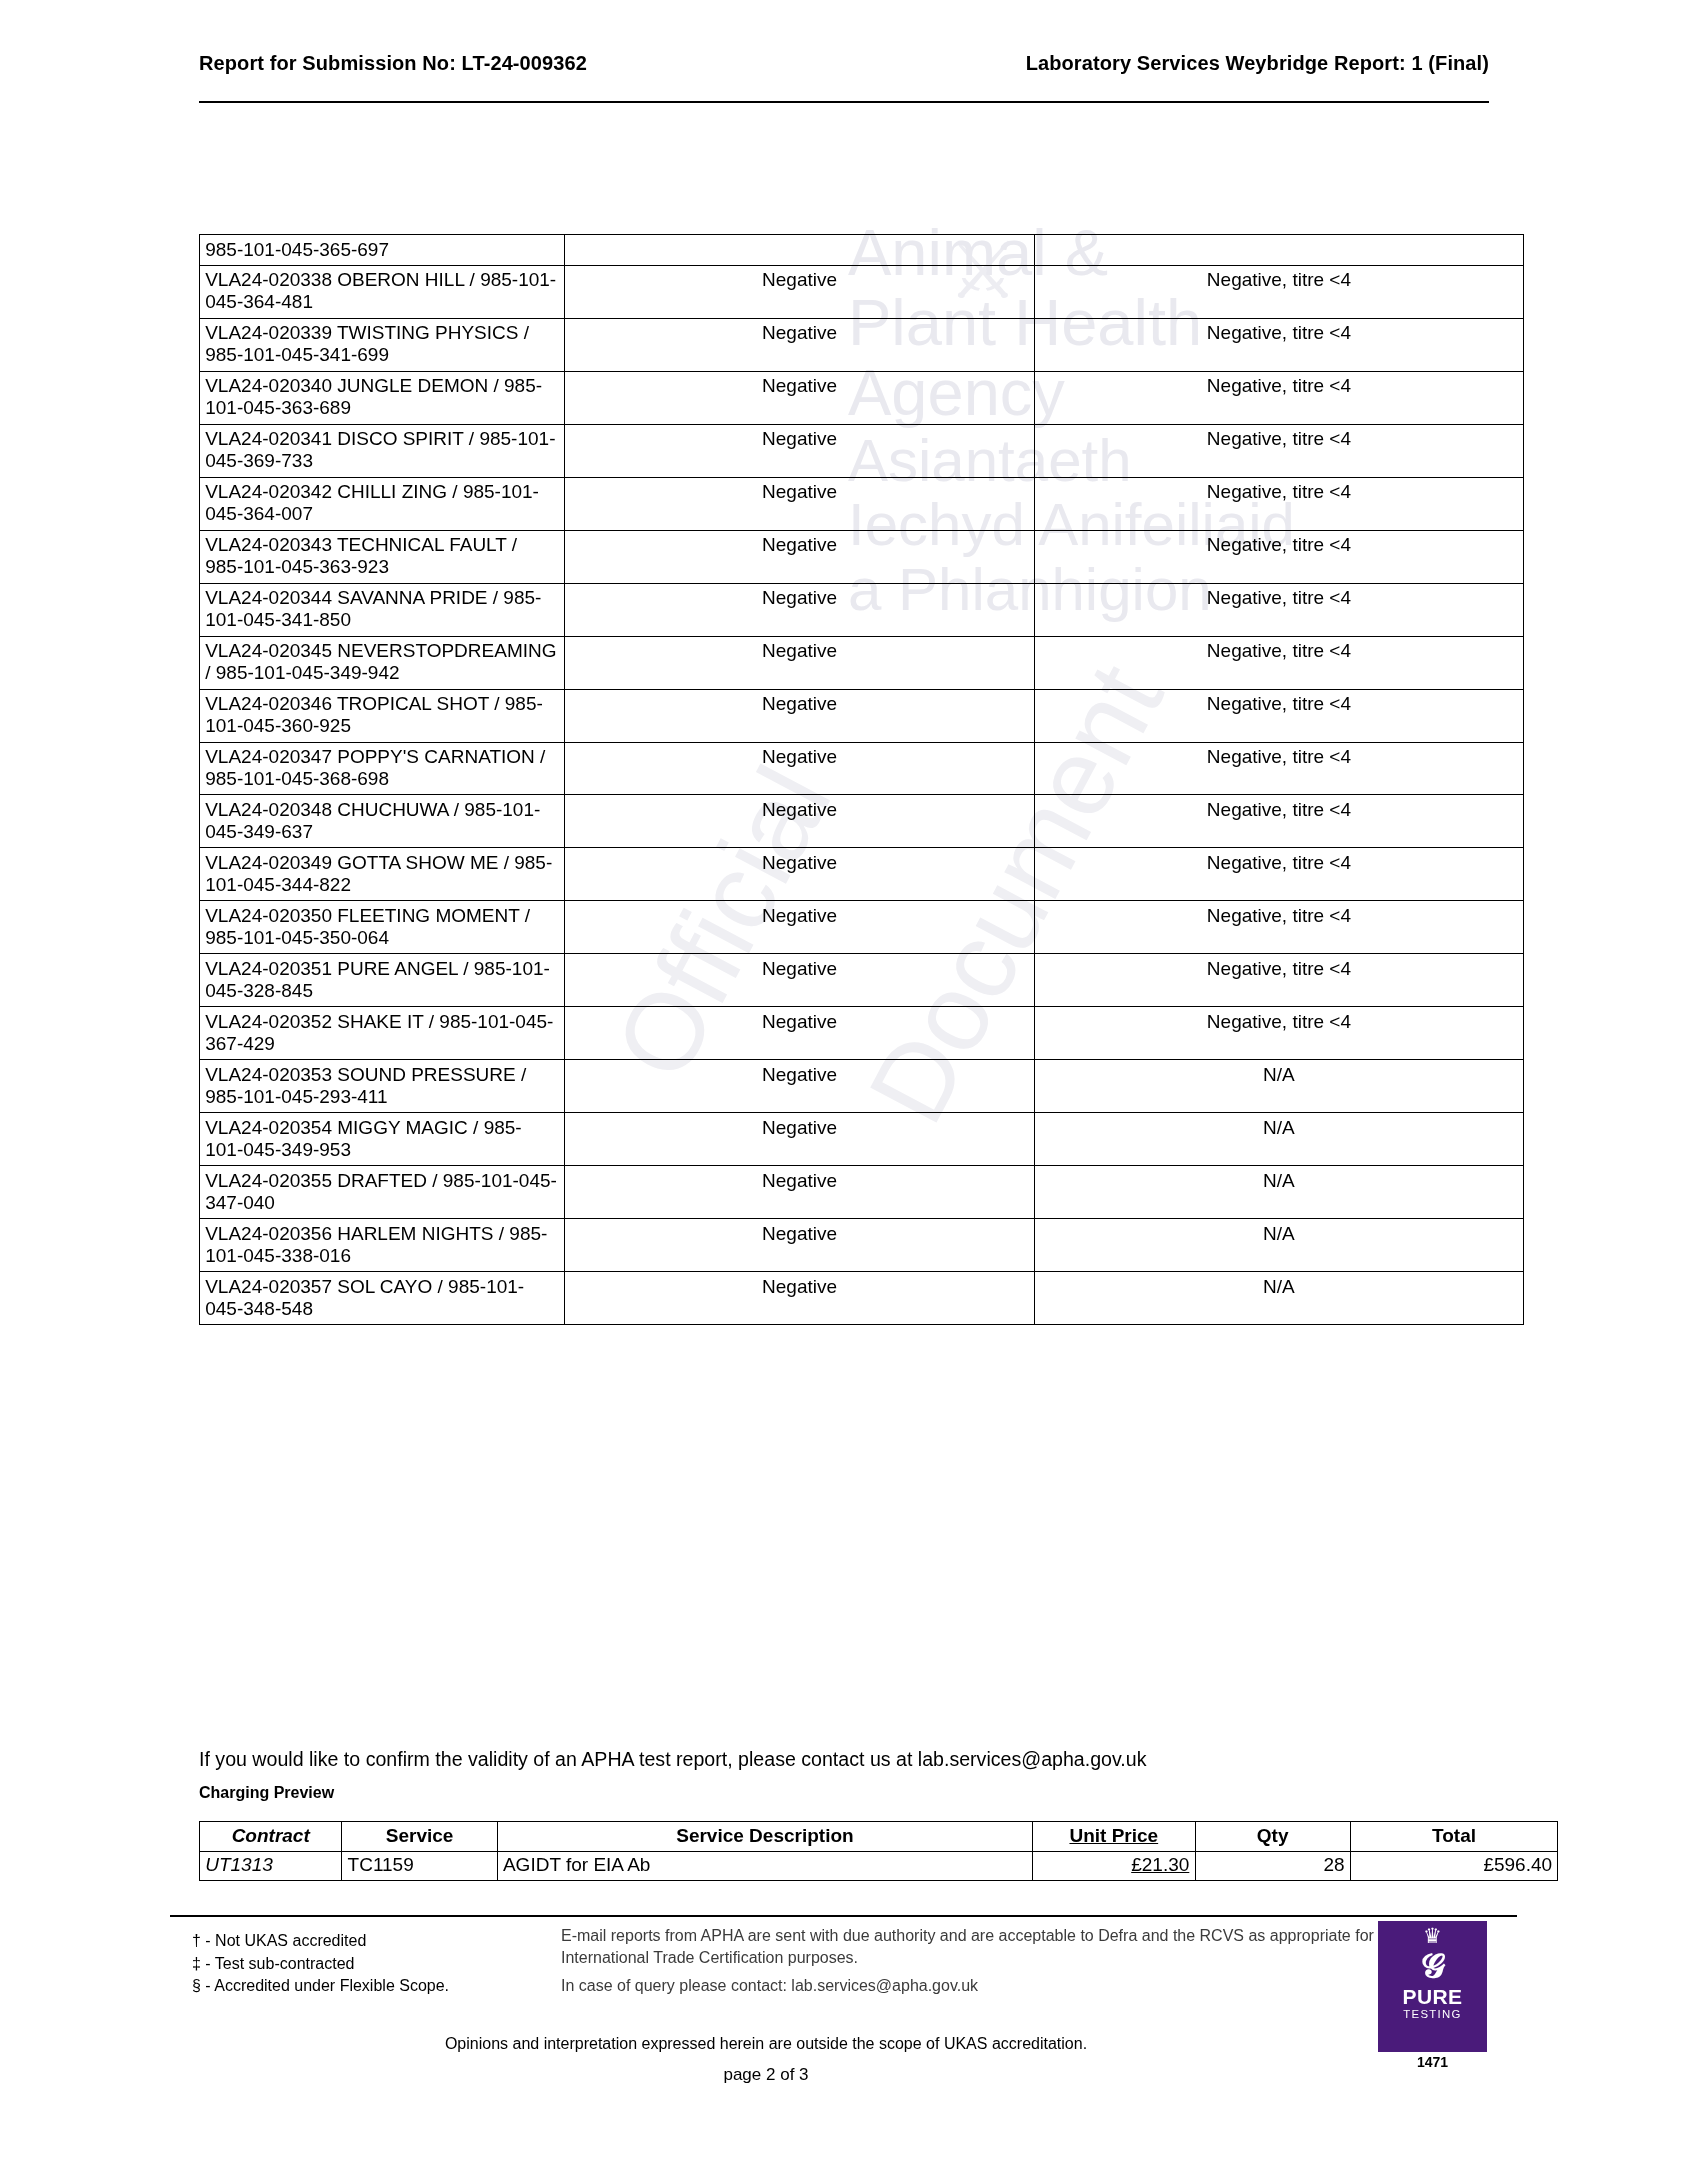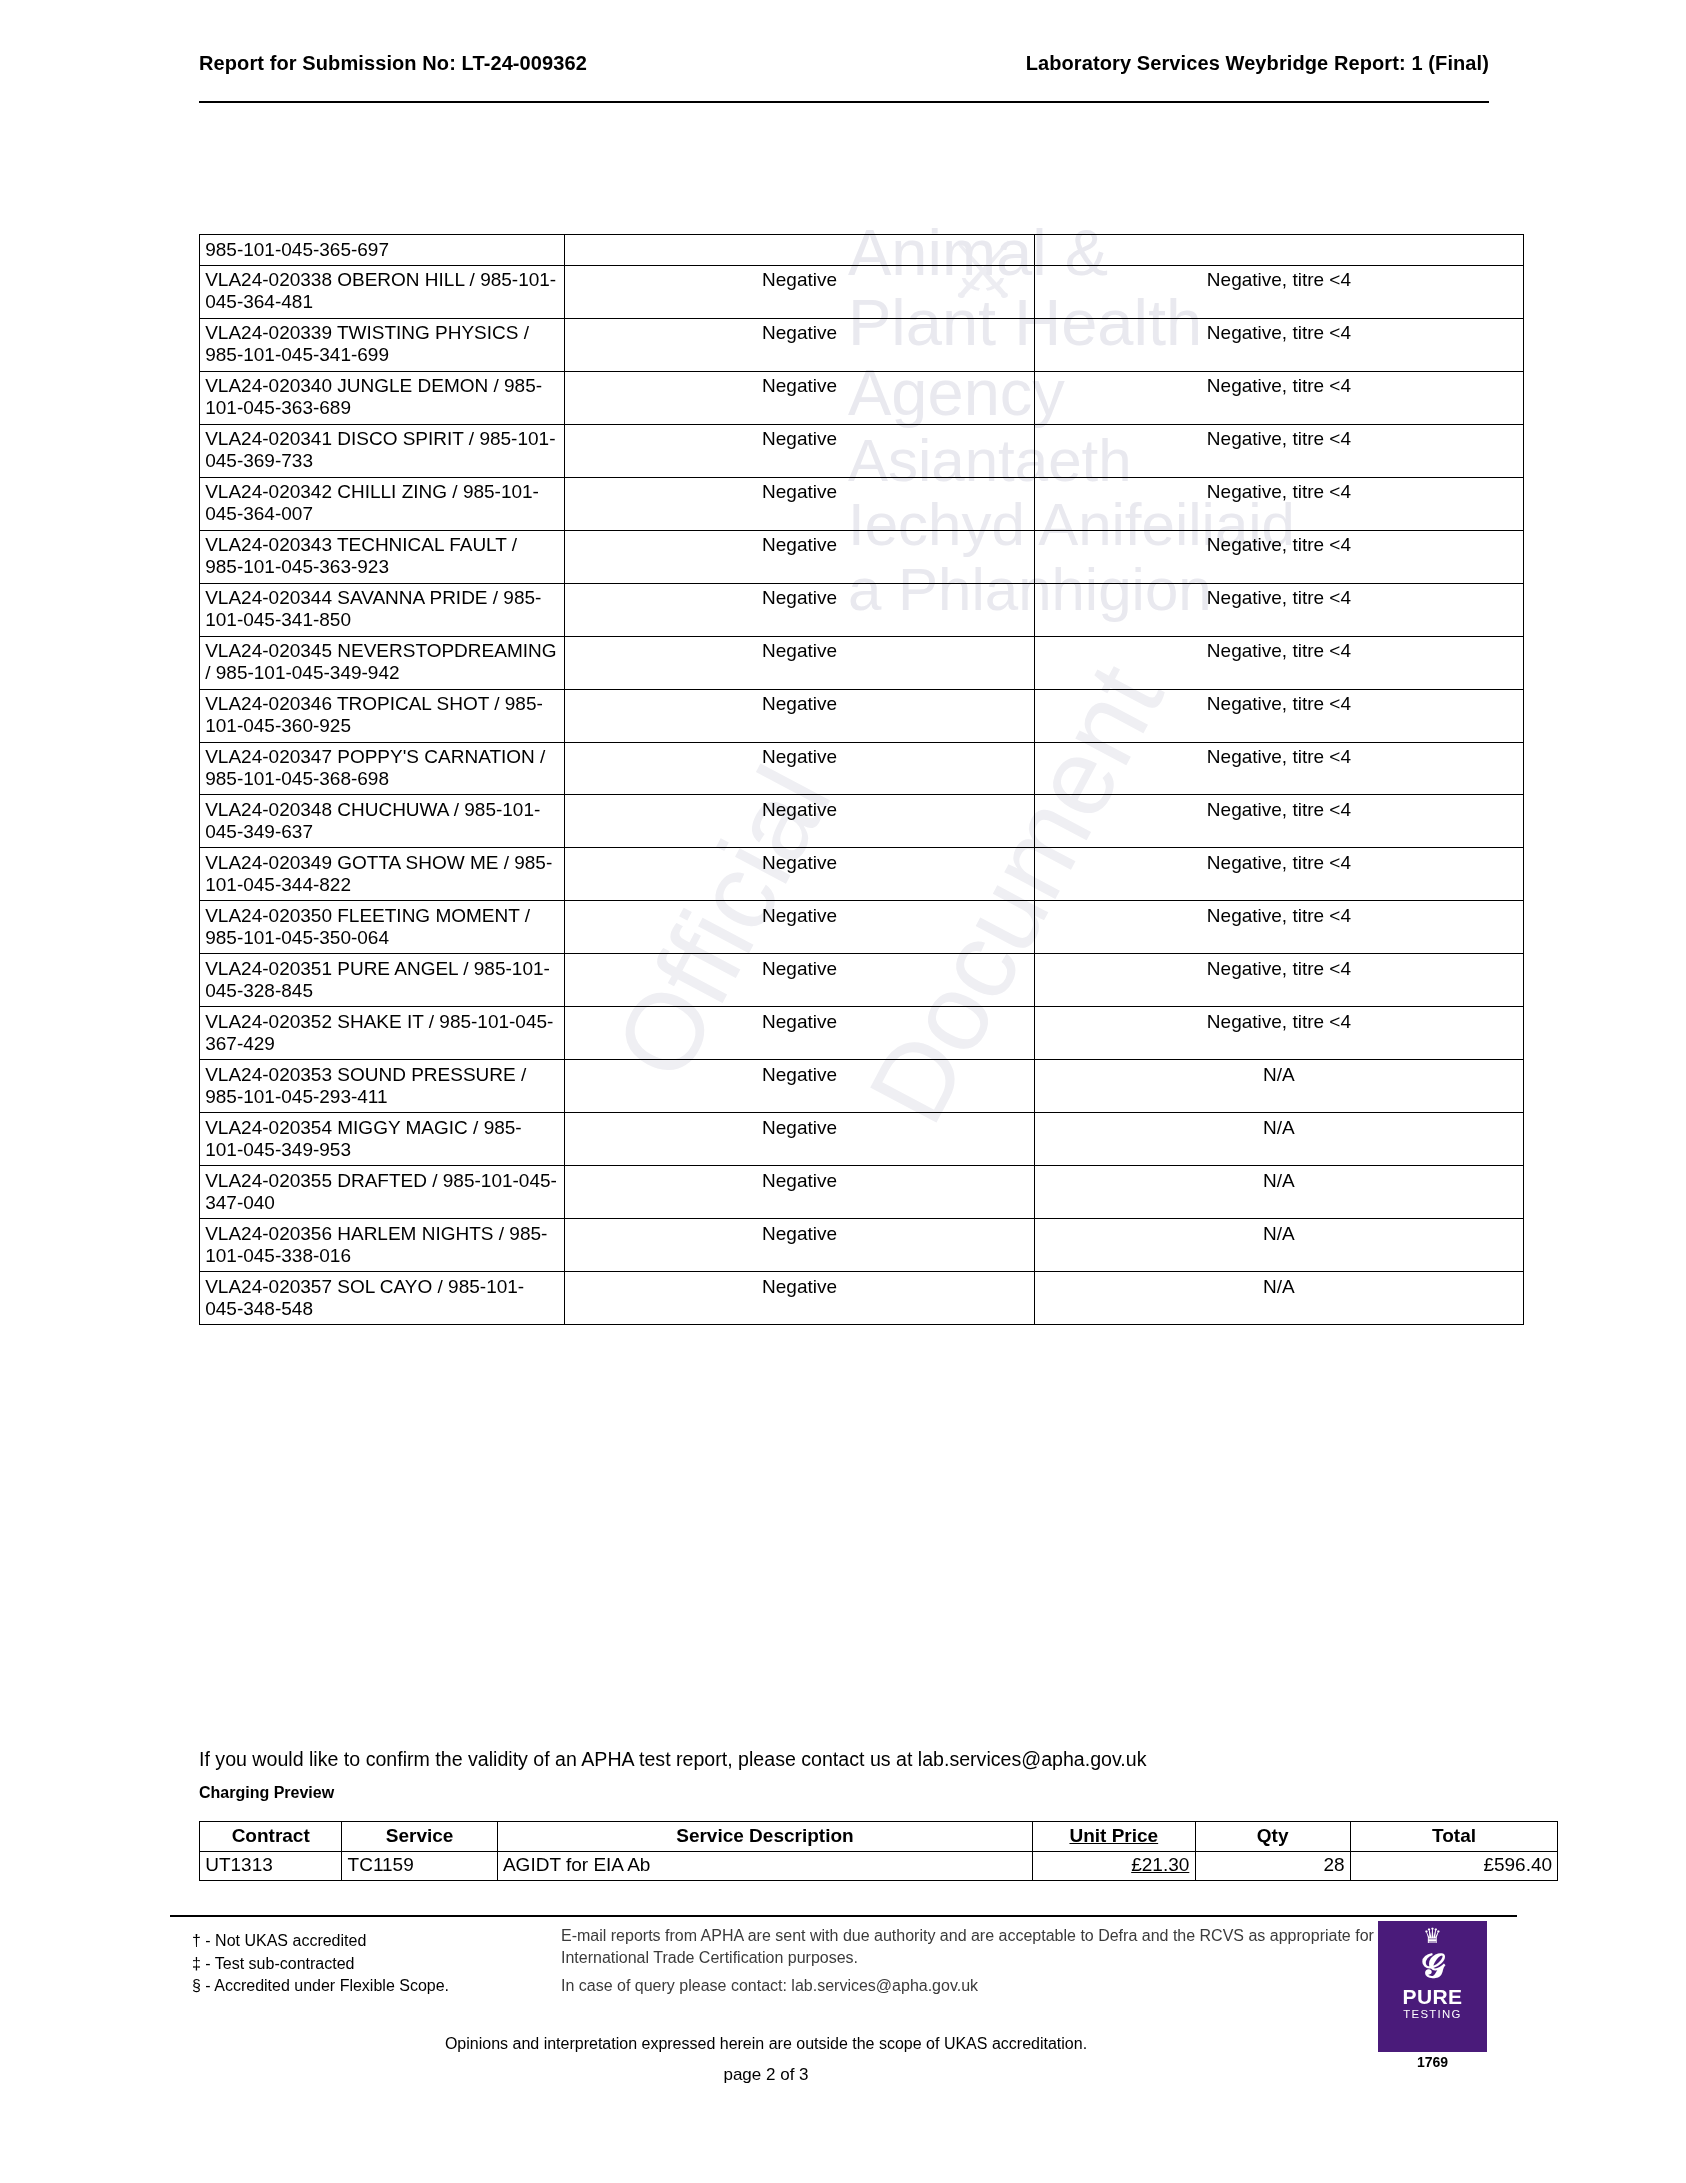--- a/index.html
+++ b/index.html
@@ -147,21 +147,21 @@
   }
   table.charging th, table.charging td {
     border: 1.3px solid #000000;
     padding: 2.6px 5.2px 3.5px 5.2px;
     line-height: 1.18;
   }
   table.charging th {
     text-align: center;
     font-weight: bold;
   }
-  .w-contract { width: 131px; }
+  .w-contract { width: 131px; font-style: italic; }
   .w-service  { width: 144px; }
   .w-desc     { width: 524px; }
   .w-unit     { width: 151px; text-decoration: underline; }
   .w-qty      { width: 144px; }
   .w-total    { width: 196px; }
   td.num { text-align: right; }
   td.txt { text-align: left; }
 
   
   .footer-rule {
@@ -430,17 +430,17 @@
 
     <div class="opinions">Opinions and interpretation expressed herein are outside the scope of UKAS accreditation.</div>
     <div class="pagenum">page 2 of 3</div>
 
     <div class="ukas">
       <div class="crown">♛</div>
       <div class="mark"> 𝓖 </div>
       <div class="name">PURE</div>
       <div class="testing">TESTING</div>
     </div>
-    <div class="ukas-num">1769</div>
+    <div class="ukas-num">1471</div>
 
   </div>
 </div>
 
 
 </body></html>

